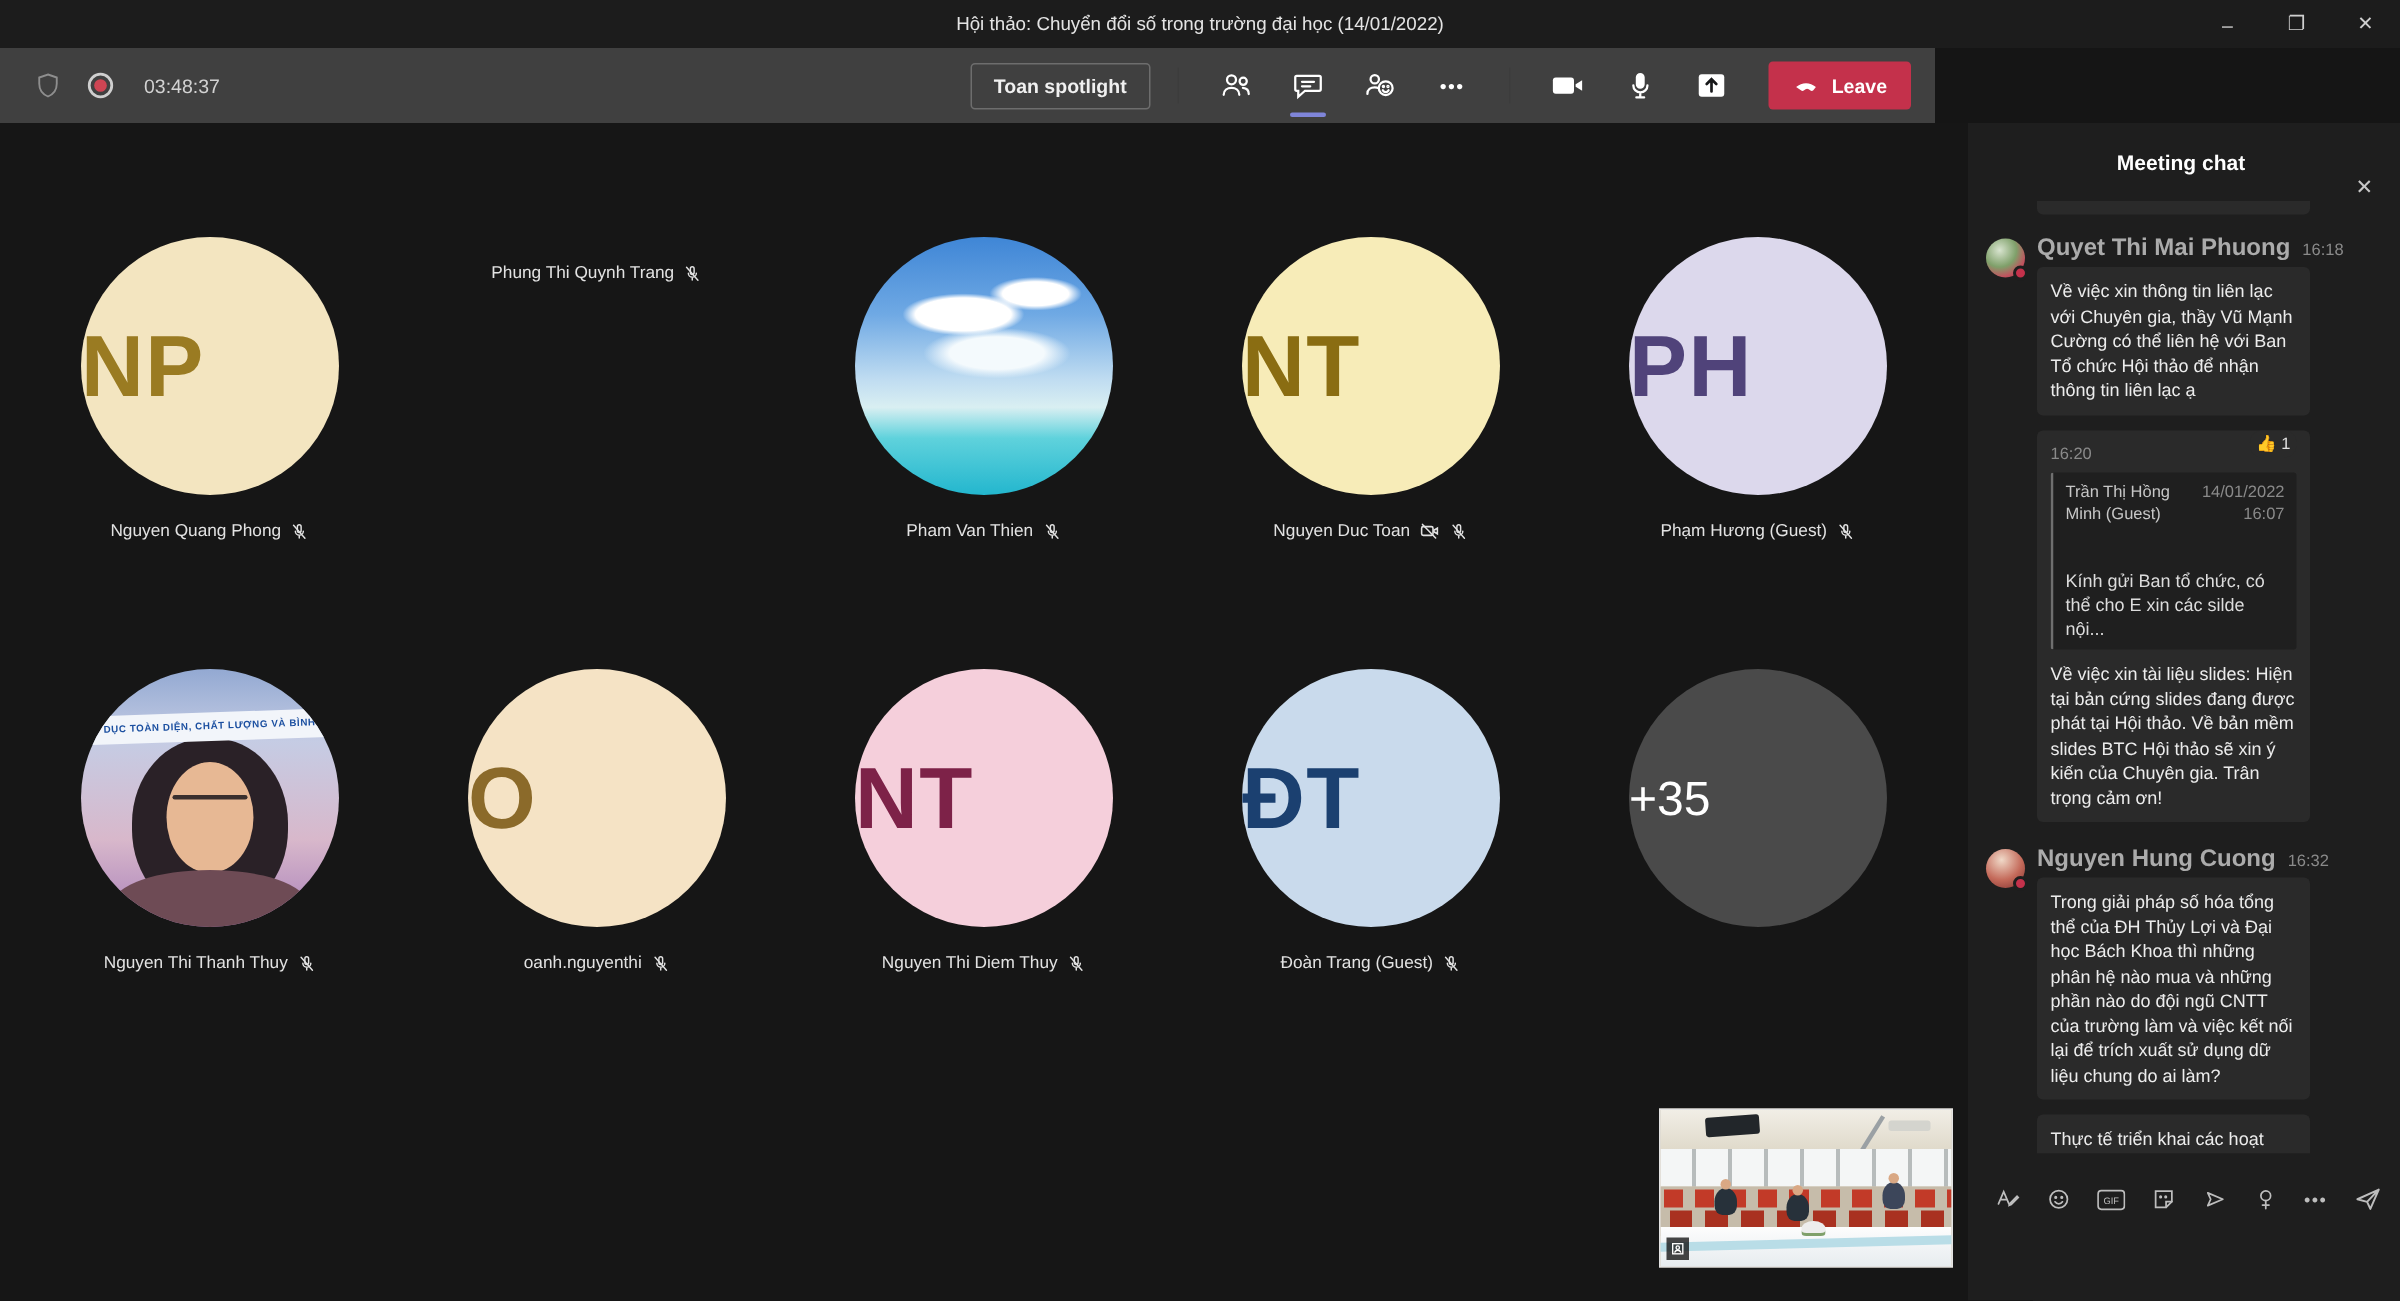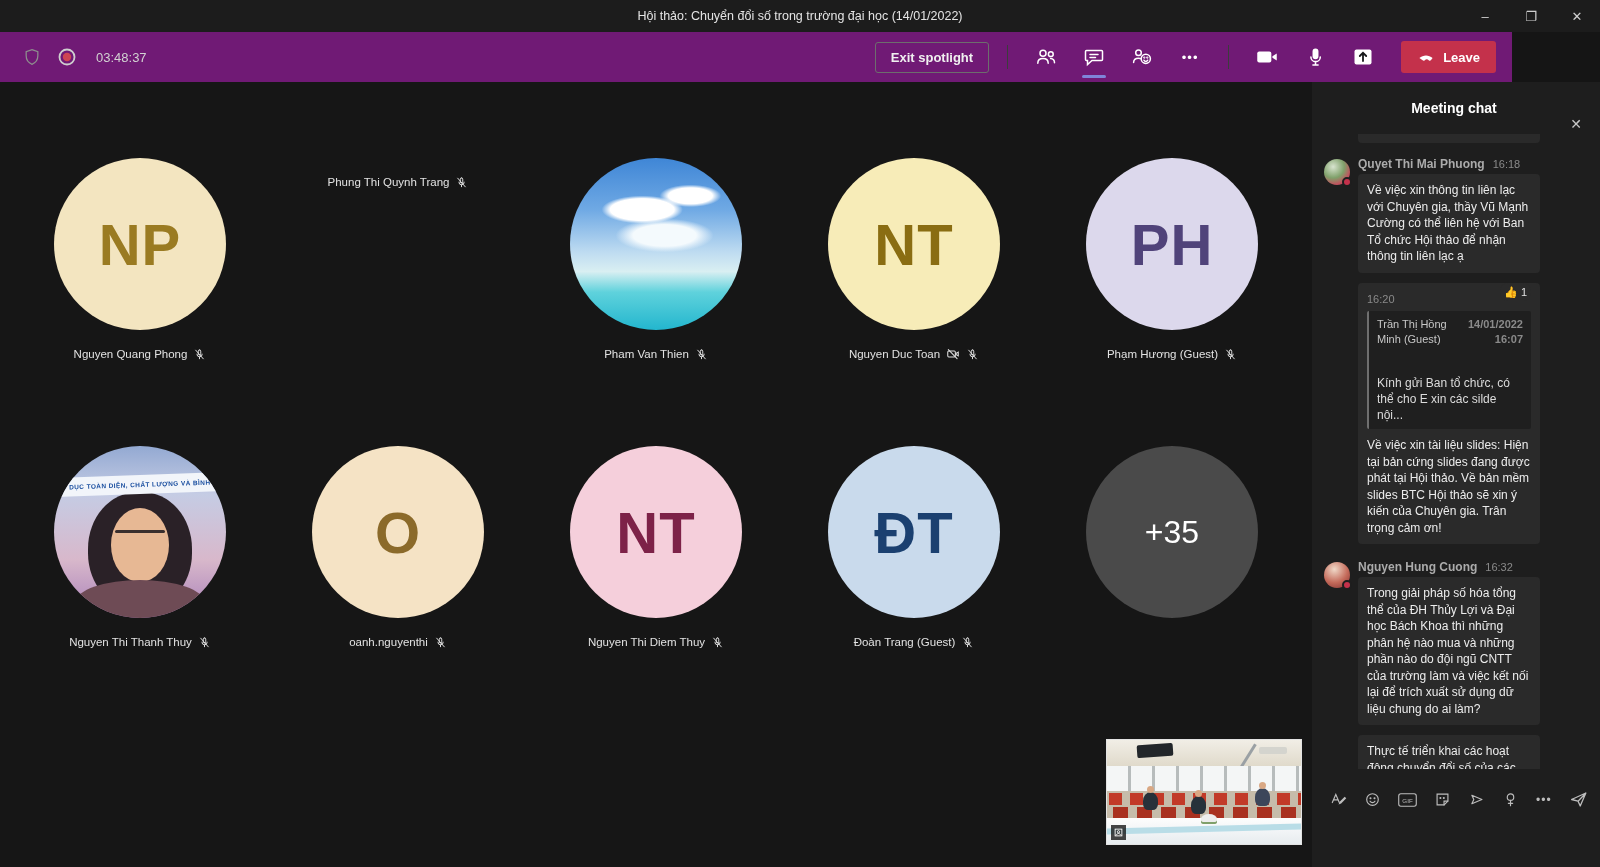--- a/index.html
+++ b/index.html
@@ -6,36 +6,36 @@
   html,body { width:1600px; height:867px; overflow:hidden; }
   body { font-family:"Liberation Sans","DejaVu Sans",sans-serif; background:#151515; position:relative; color:#e8e8e8; }
 
   
   .titlebar { position:absolute; top:0; left:0; width:1600px; height:32px; background:#1c1c1c; display:flex; align-items:center; }
   .titlebar-title { position:absolute; left:0; right:0; text-align:center; font-size:12.5px; color:#e4e4e4; }
   .win-controls { position:absolute; right:0; top:0; height:32px; display:flex; }
   .win-btn { width:46px; height:32px; display:flex; align-items:center; justify-content:center; color:#cfcfcf; font-size:13px; cursor:default; }
 
   
-  .toolbar { position:absolute; top:32px; left:0; width:1512px; height:50px; background:#701a75; display:flex; align-items:center; padding:0 16px 0 22px; }
+  .toolbar { position:absolute; top:32px; left:0; width:1290px; height:50px; background:#404040; display:flex; align-items:center; padding:0 16px 0 22px; }
   .tb-left { display:flex; align-items:center; gap:14px; }
   .timer { font-size:13px; color:#d2d2d2; margin-left:4px; }
   .tb-right { margin-left:auto; display:flex; align-items:center; gap:8px; }
   .btn-outline { border:1px solid #6d6d6d; border-radius:3px; background:transparent; color:#f0f0f0; font-size:13px; font-weight:700; padding:7px 15px; font-family:inherit; }
   .tb-divider { width:1px; height:24px; background:#3c3c3c; margin:0 10px; }
   .tb-icon { width:40px; height:36px; display:flex; align-items:center; justify-content:center; position:relative; }
   .tb-underline { position:absolute; bottom:-3px; left:8px; width:24px; height:3px; border-radius:2px; }
   .btn-leave { display:flex; align-items:center; gap:8px; border:none; border-radius:3px; color:#fff; font-size:13px; font-weight:700; padding:7px 16px; font-family:inherit; margin-left:10px; }
   .more-dots { color:#fff; font-size:13px; letter-spacing:1px; }
 
   
   .stage { position:absolute; top:82px; left:0; width:1312px; height:785px; background:#161616; }
   .tiles { display:grid; grid-template-columns:repeat(5,258px); grid-auto-rows:288px; padding:76px 0 0 11px; }
   .tile { display:flex; flex-direction:column; align-items:center; }
-  .avatar-circle { width:172px; height:172px; border-radius:50%; display:flex; align-items:center; justify-content:center; font-size:58px; font-weight:600; position:relative; overflow:hidden; letter-spacing:1px; }
+  .avatar-circle { width:172px; height:172px; border-radius:50%; display:flex; align-items:center; font-size:58px; font-weight:600; position:relative; overflow:hidden; letter-spacing:1px; }
   .tile-name { margin-top:16px; height:16px; display:flex; align-items:center; gap:6px; font-size:11.5px; color:#e2e2e2; }
   .overflow-circle { font-size:32px; font-weight:400; letter-spacing:0; }
 
   
   .photo-sky { background:
       radial-gradient(ellipse 58px 20px at 42% 30%, #ffffff 55%, rgba(255,255,255,0) 70%),
       radial-gradient(ellipse 44px 16px at 70% 22%, #ffffff 50%, rgba(255,255,255,0) 70%),
       radial-gradient(ellipse 70px 24px at 55% 45%, #f4fafd 45%, rgba(255,255,255,0) 70%),
       linear-gradient(180deg,#3F86D6 0%,#6FA9E4 30%,#BFDCF1 55%,#D9EFF2 66%,#5FD2DC 78%,#23B6CE 100%); }
   
@@ -72,30 +72,30 @@
   .chat-scroll { position:absolute; top:52px; left:0; right:0; bottom:98px; padding:0 12px 0 12px; overflow:hidden; }
   .bubble-sliver { height:9px; border-radius:0 0 4px 4px; background:#2a2a2a; margin:0 6px 14px 34px; width:182px; }
   .msg { display:flex; gap:8px; margin-bottom:10px; }
   .msg.cont { padding-left:34px; }
   .msg-avatar { width:26px; height:26px; border-radius:50%; position:relative; flex:none; margin-top:2px; }
   .av1 { background:radial-gradient(circle at 35% 30%, #D8E4CF, #7FA06A 45%, #C2515E 72%, #5E3A3A); }
   .av2 { background:radial-gradient(circle at 40% 28%, #F0D9C8, #C46A5A 55%, #7E2F2F); }
   .presence { position:absolute; right:-2px; bottom:-2px; width:10px; height:10px; border-radius:50%; border:2px solid #1e1e1e; }
   .msg-body { flex:1; min-width:0; }
   .msg-head { display:flex; align-items:baseline; gap:8px; margin-bottom:3px; }
-  .msg-author { font-size:12px; color:#ababab; font-weight:700; }
+  .msg-author { font-size:16px; color:#ababab; font-weight:700; }
   .msg-time { font-size:11px; color:#8a8a8a; }
   .bubble { background:#2a2a2a; border-radius:4px; padding:8px 9px; width:182px; font-size:12px; line-height:16.5px; color:#ececec; }
   .bubble-head { display:flex; align-items:center; margin-bottom:4px; }
   .bubble-time { font-size:11px; color:#8a8a8a; }
   .reaction { margin-left:auto; margin-top:-14px; font-size:11px; color:#e0e0e0; display:flex; align-items:center; gap:3px; background:#2a2a2a; border-radius:8px; padding:1px 4px; }
   .quote { background:#1f1f1f; border-left:2px solid #6f6f6f; border-radius:2px; padding:6px 8px; margin-bottom:8px; }
   .quote-head { display:flex; justify-content:flex-start; gap:18px; margin-bottom:2px; }
   .quote-author { font-size:11px; color:#c7c7c7; width:92px; line-height:15px; }
-  .quote-when { font-size:11px; color:#8a8a8a; text-align:right; line-height:15px;font-weight:bold; }
+  .quote-when { font-size:11px; color:#8a8a8a; text-align:right; line-height:15px; }
   .quote-text { font-size:12px; line-height:16px; color:#dcdcdc;margin-top:28px; }
 
   
   .composer { position:absolute; left:0; right:0; bottom:0; height:98px; padding:10px 16px 0 18px; background:#1e1e1e; }
   .chat-input { width:100%; height:34px; background:#292929; border:1px solid #3a3a3a; border-radius:4px; color:#e8e8e8; font-size:12.5px; padding:0 10px; font-family:inherit; outline:none; }
   .chat-input::placeholder { color:#8f8f8f; }
   .composer-icons { display:flex; align-items:center; gap:17px; margin-top:11px; color:#bdbdbd; }
   .ci { display:flex; align-items:center; justify-content:center; }
   .send-wrap { margin-left:auto; }
 
@@ -123,21 +123,21 @@
     <span>
       <svg width="22" height="22" viewBox="0 0 24 24">
           <circle cx="12" cy="12" r="8.2" fill="none" stroke="#cfcfcf" stroke-width="2"></circle>
           <circle cx="12" cy="12" r="4.6" fill="#CE4553"></circle>
         </svg>
     </span>
     <span class="timer">03:48:37</span>
   </div>
 
   <div class="tb-right">
-    <button class="btn-outline">Exit spotlight</button>
+    <button class="btn-outline">Toan spotlight</button>
     <div class="tb-divider"></div>
 
     <div class="tb-icon">
       <svg width="24" height="24" viewBox="0 0 24 24" fill="none" stroke="#fff" stroke-width="1.5" stroke-linecap="round">
         <circle cx="9" cy="8.2" r="3"></circle>
           <path d="M3.8 18.2c0-3 2.4-4.6 5.2-4.6s5.2 1.6 5.2 4.6"></path>
         <circle cx="16.8" cy="9.2" r="2.4"></circle>
           <path d="M16.6 13.6c2.3.2 3.9 1.7 3.9 4.1"></path>
       </svg>
     </div>

